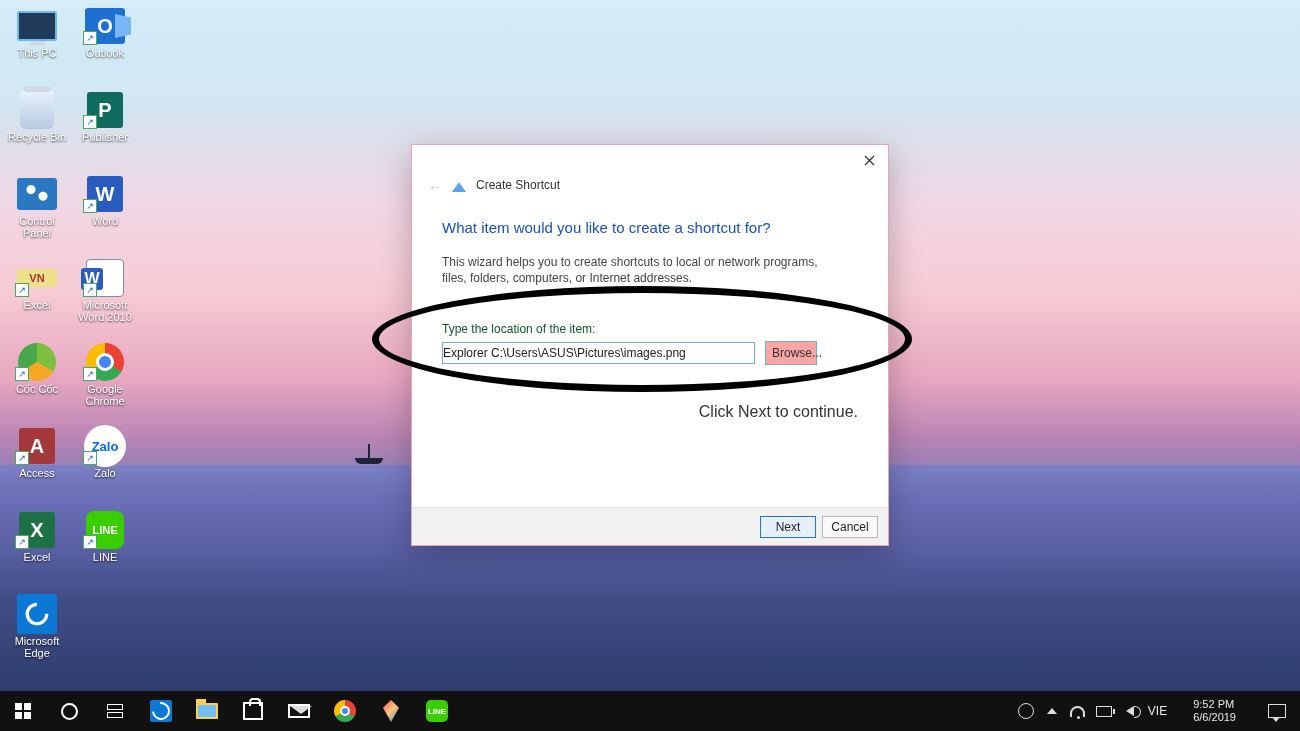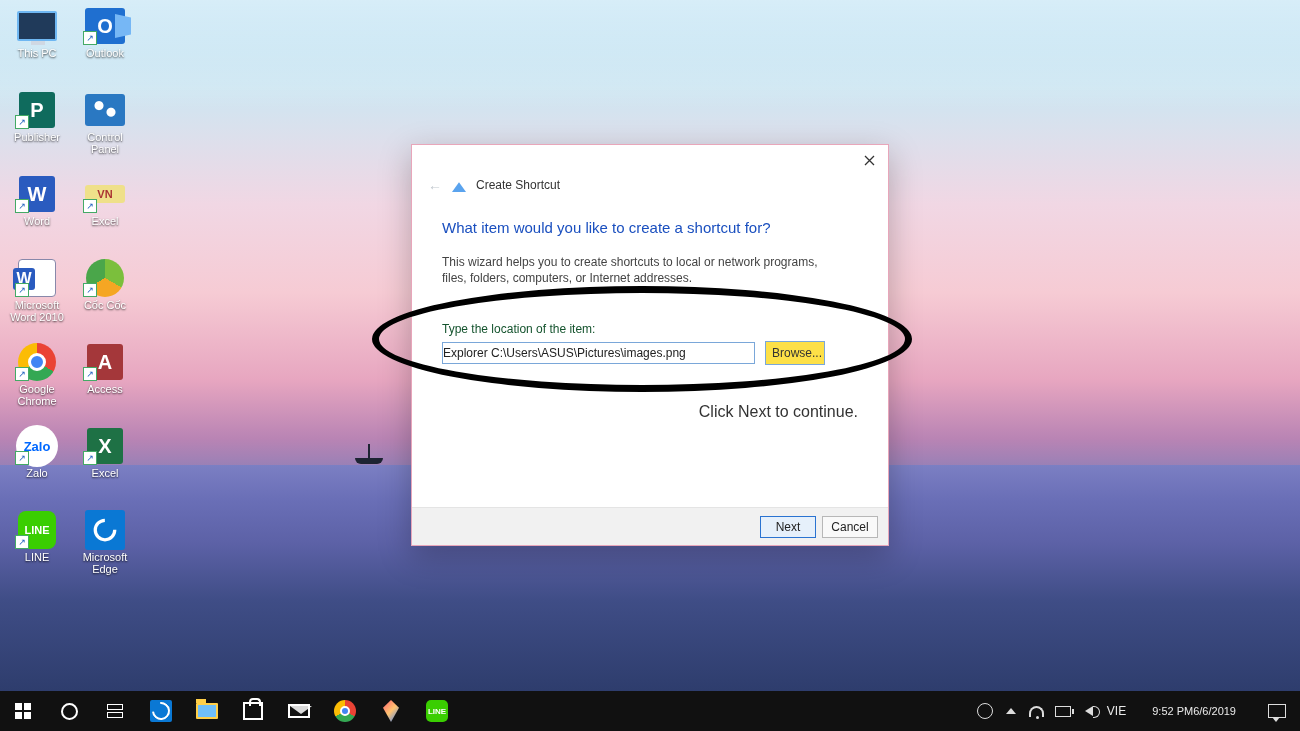--- a/index.html
+++ b/index.html
@@ -80,21 +80,21 @@
   .dlg-headerrow{display:flex;align-items:center;gap:10px;padding:2px 16px 6px 16px;}
   .back-arrow{color:#c3c9cf;font-size:14px;}
   .tiny-icon{width:14px;height:14px;background:#5aa3ee;display:inline-block;clip-path:polygon(0 100%,50% 30%,100% 100%);}
   .dlg-title{color:#333;font-size:12px;}
   .dlg-body{padding:12px 30px 10px 30px;flex:1;}
   .dlg-heading{color:#1a4fbf;font-size:15px;margin:8px 0 18px;}
   .dlg-desc{color:#444;font-size:12px;line-height:16px;margin-bottom:36px;max-width:380px;}
   .dlg-fieldlabel{color:#14532d;font-size:12px;margin-bottom:5px;}
   .dlg-fieldrow{display:flex;gap:10px;align-items:center;}
   .dlg-input{flex:0 0 313px;height:22px;border:1px solid #7aa7d9;padding:0 0;font-size:12px;color:#222;outline:none;background:#fff;}
-  .dlg-browse{height:24px;width:60px;border:1px solid #7aa7d9;background:#fde047;font-size:12px;color:#333;cursor:default;}
+  .dlg-browse{height:24px;width:52px;border:1px solid #7aa7d9;background:#fca5a5;font-size:12px;color:#333;cursor:default;}
   .dlg-continue{color:#333;font-size:16px;margin-top:38px;text-align:right;}
   .dlg-footer{height:38px;background:#f1f1f1;border-top:1px solid #e4e4e4;display:flex;align-items:center;justify-content:flex-end;gap:6px;padding:0 10px;}
   .dlg-next{width:56px;height:22px;border:1px solid #2a73d1;background:#e6f0fb;font-size:12px;color:#222;cursor:default;}
   .dlg-cancel{width:56px;height:22px;border:1px solid #b7b7b7;background:#f9f9f9;font-size:12px;color:#222;cursor:default;}
 
   
   .annotation-ellipse{
     position:absolute; left:372px; top:286px; width:540px; height:106px;
     border:7px solid #000; border-radius:50%; z-index:30; pointer-events:none;
   }
@@ -123,21 +123,21 @@
   .tb-right{margin-left:auto;display:flex;align-items:center;gap:10px;padding-right:0;}
   .tray{display:flex;align-items:center;gap:10px;padding:0 8px;color:#eaeaea;font-size:12px;}
   .tray .ic{display:inline-flex;align-items:center;justify-content:center;width:16px;height:16px;}
   .caret-up{width:0;height:0;border-left:5px solid transparent;border-right:5px solid transparent;border-bottom:6px solid #ddd;}
   .wifi{width:15px;height:11px;border:2px solid #ddd;border-bottom:none;border-radius:14px 14px 0 0;position:relative;}
   .wifi:after{content:"";position:absolute;bottom:-2px;left:5px;width:3px;height:3px;background:#ddd;border-radius:50%;}
   .battery{width:20px;height:11px;border:1.5px solid #ddd;position:relative;}
   .battery:after{content:"";position:absolute;right:-4px;top:2px;width:2px;height:5px;background:#ddd;}
   .speaker{width:0;height:0;border-top:5px solid transparent;border-bottom:5px solid transparent;border-right:8px solid #ddd;position:relative;}
   .speaker:after{content:"";position:absolute;left:8px;top:-5px;width:6px;height:10px;border:1.5px solid #ddd;border-left:none;border-radius:0 8px 8px 0;}
-  .clock{display:flex;flex-direction:row;align-items:flex-start;justify-content:center;padding:0 8px;font-size:11px;line-height:13px;color:#eaeaea;}
+  .clock{display:flex;flex-direction:column;align-items:flex-start;justify-content:center;padding:0 8px;font-size:11px;line-height:13px;color:#eaeaea;}
   .action-center{width:46px;height:40px;display:flex;align-items:center;justify-content:center;}
   .ac-ic{width:18px;height:14px;border:1.5px solid #ddd;position:relative;}
   .ac-ic:after{content:"";position:absolute;bottom:-5px;left:3px;width:0;height:0;border-left:4px solid transparent;border-right:4px solid transparent;border-top:5px solid #ddd;}
   .people-ic{width:16px;height:16px;border:1.5px solid #ddd;border-radius:50%;}
 
   
   .boat{position:absolute;left:355px;top:458px;z-index:6;}
   .boat .hull{width:28px;height:6px;background:#1d2433;border-radius:0 0 8px 8px;}
   .boat .mast{position:absolute;left:13px;top:-14px;width:2px;height:14px;background:#1d2433;}
 </style>
@@ -157,20 +157,26 @@
         <div class="pc-icon"></div>
       </div>
     <div class="lbl">This PC</div>
   </div>
   <div class="di">
     <div class="glyph">
         <div class="outlook-icon">O</div>
         <span class="shortcut-arrow">↗</span>
       </div>
     <div class="lbl">Outlook</div>
+  </div>
+  <div class="di">
+    <div class="glyph">
+        <div class="bin-icon"></div>
+      </div>
+    <div class="lbl">Recycle Bin</div>
   </div>
   <div class="di">
     <div class="glyph">
         <div class="pub-icon">P</div>
         <span class="shortcut-arrow">↗</span>
       </div>
     <div class="lbl">Publisher</div>
   </div>
   <div class="di">
     <div class="glyph">

